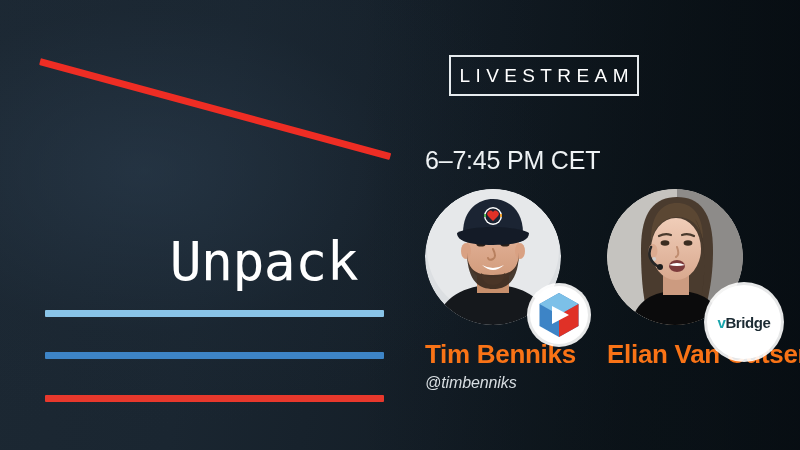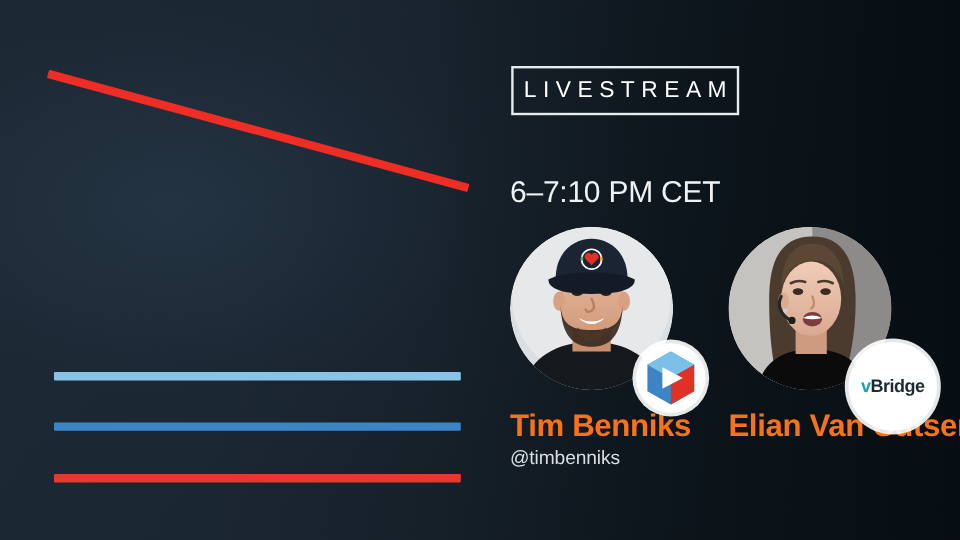--- a/index.html
+++ b/index.html
@@ -62,21 +62,21 @@
 
   .rules { position: absolute; left: 45px; top: 310px; width: 339px; }
   .rule { height: 7px; border-radius: 1px; }
   .rule.lightblue { background: #89c4e8; }
   .rule.blue      { background: #3d84c6; margin-top: 35px; }
   .rule.red       { background: #e8382c; margin-top: 36px; }
 
   
   .livestream-box {
     position: absolute;
-    left: 426px;
+    left: 449px;
     top: 55px;
     width: 190px;
     height: 41px;
     border: 2px solid #e7ecef;
     box-sizing: border-box;
     display: flex;
     align-items: center;
     justify-content: center;
   }
   .livestream-box span {
@@ -149,47 +149,49 @@
     letter-spacing: -0.3px;
     white-space: nowrap;
   }
   .speaker-handle {
     margin-top: 4px;
     color: #d8dee2;
     font-size: 16px;
     font-weight: 400;
     letter-spacing: -0.1px;
     white-space: nowrap;
+    font-style: italic;
   }
 </style>
 </head>
 <body>
 
 <div id="poster">
 
   <div class="bg-base"></div>
   <div class="bg-vignette"></div>
   <div class="bg-rightfade"></div>
 
   <div class="diagonal-rule"></div>
 
   <div class="headline">
+    <span class="line1">Unpack</span>
   </div>
 
   <div class="rules">
     <div class="rule lightblue"></div>
     <div class="rule blue"></div>
     <div class="rule red"></div>
   </div>
 
   <div class="livestream-box">
     <span>LIVESTREAM</span>
   </div>
 
-  <div class="event-time">6–7:10 PM CET</div>
+  <div class="event-time">6–7:45 PM CET</div>
 
   <div class="speaker one">
     <div class="avatar">
       <svg viewBox="0 0 136 136" xmlns="http://www.w3.org/2000/svg">
         <defs>
           <radialGradient id="a1bg" cx="50%" cy="42%" r="62%">
             <stop offset="0%" stop-color="#e9ebec"></stop>
             <stop offset="70%" stop-color="#d6dادb"></stop>
             <stop offset="100%" stop-color="#c3c8cc"></stop>
           </radialGradient>

